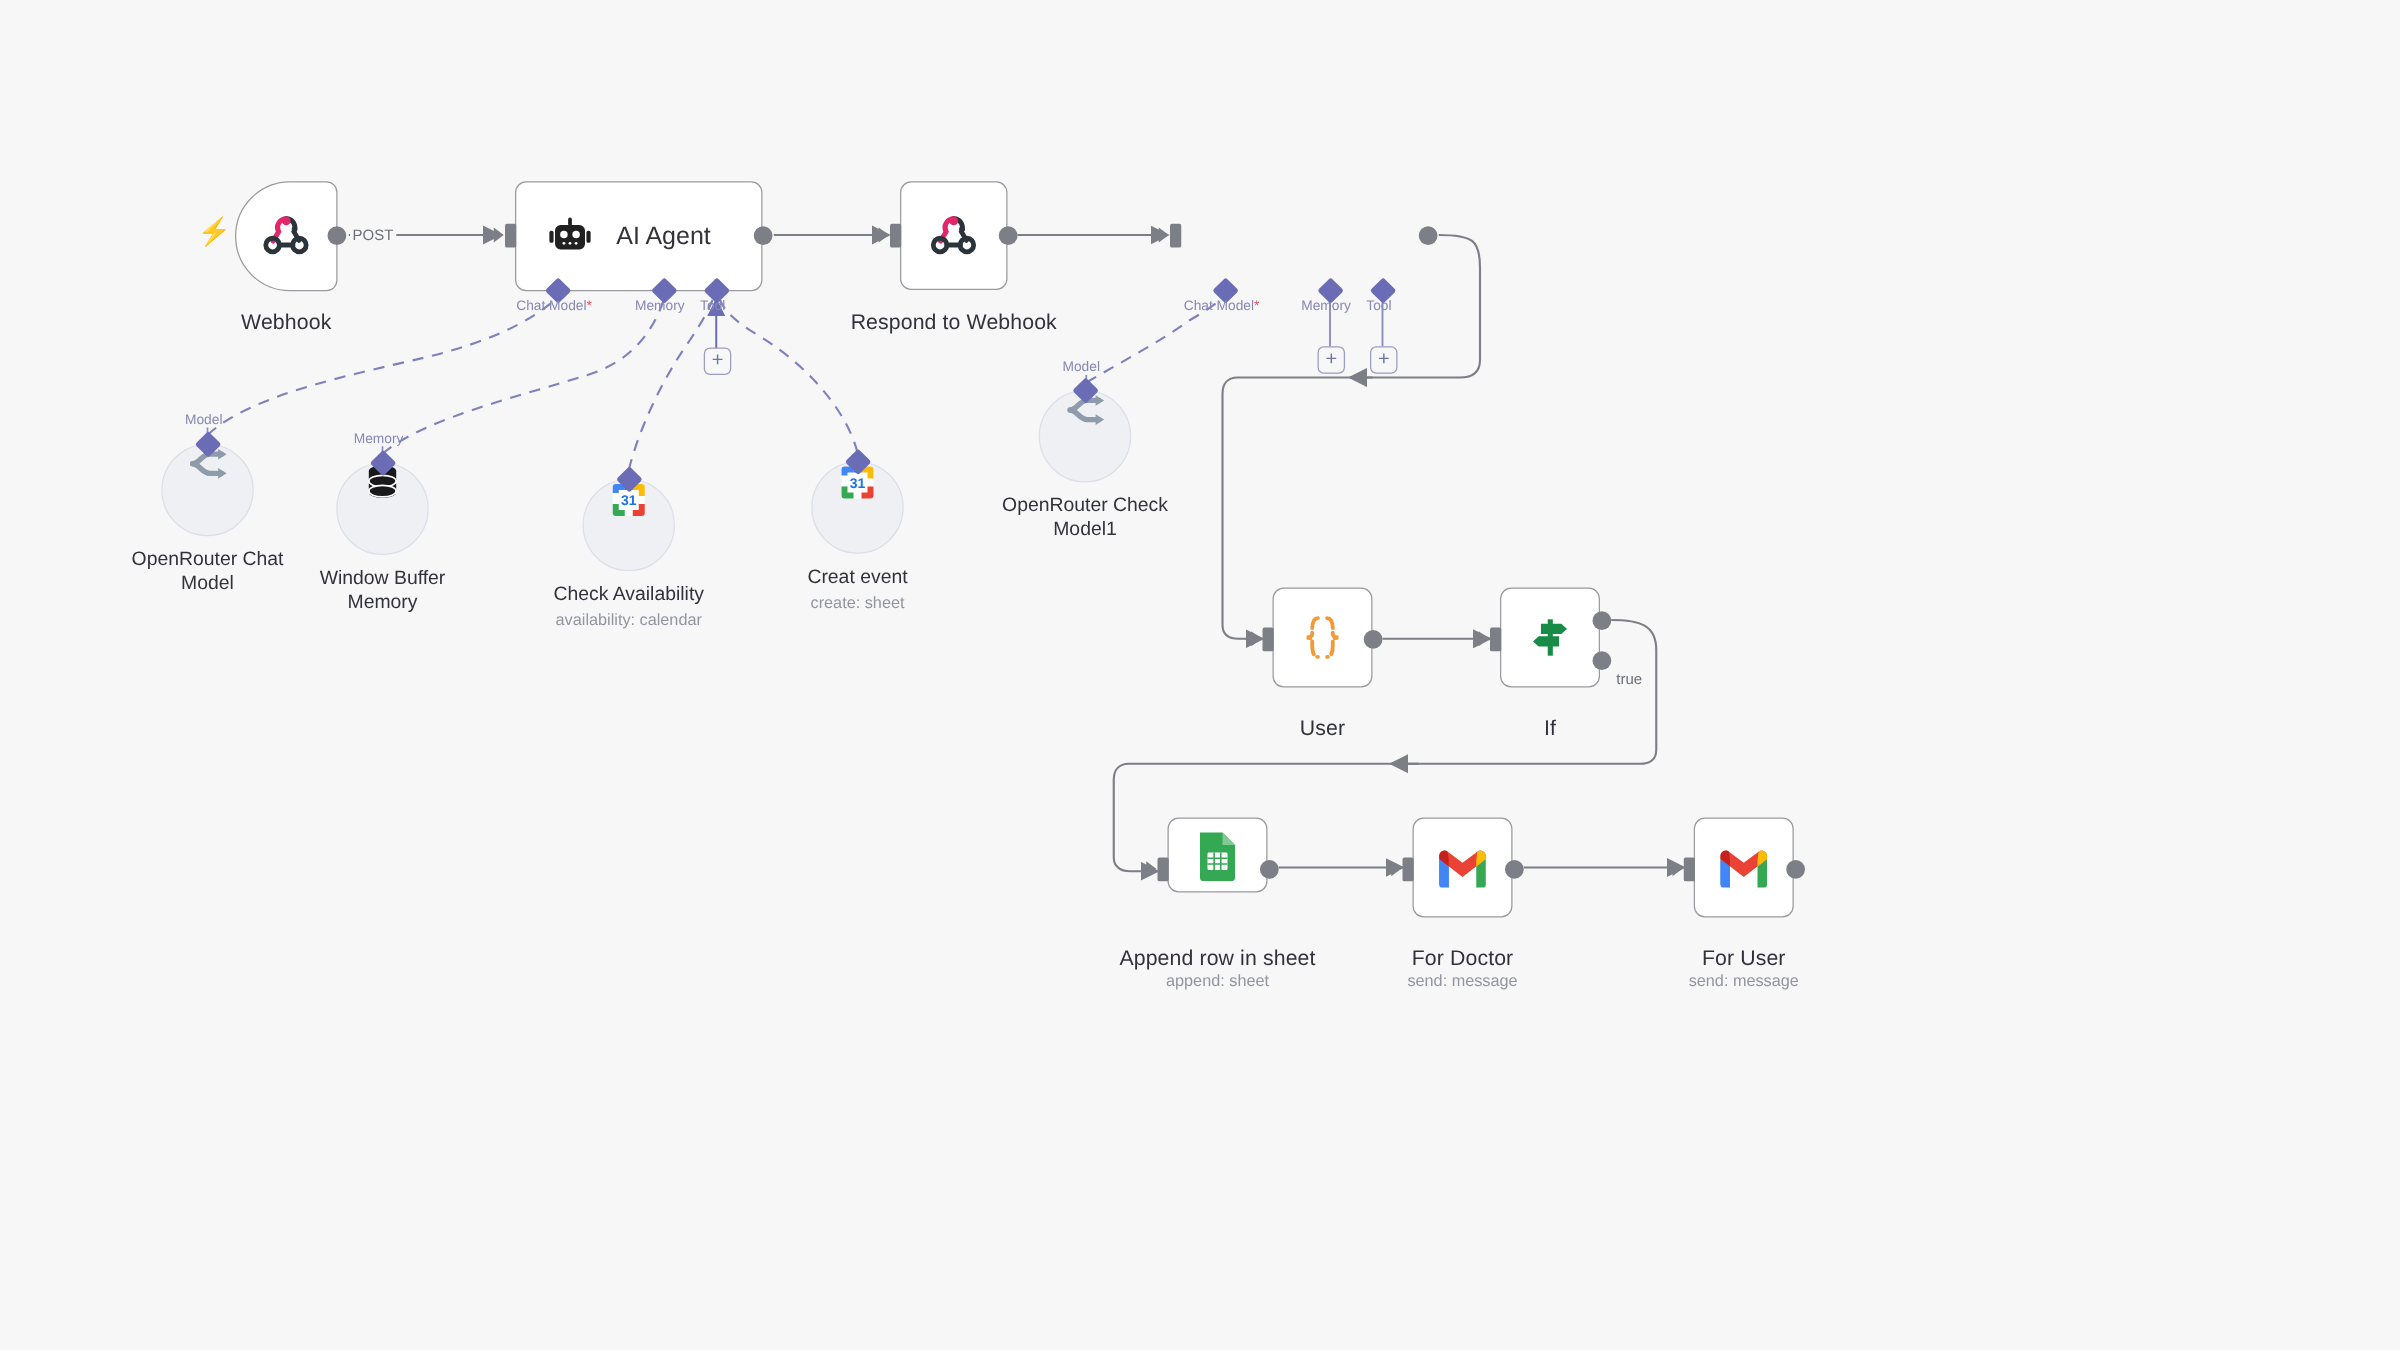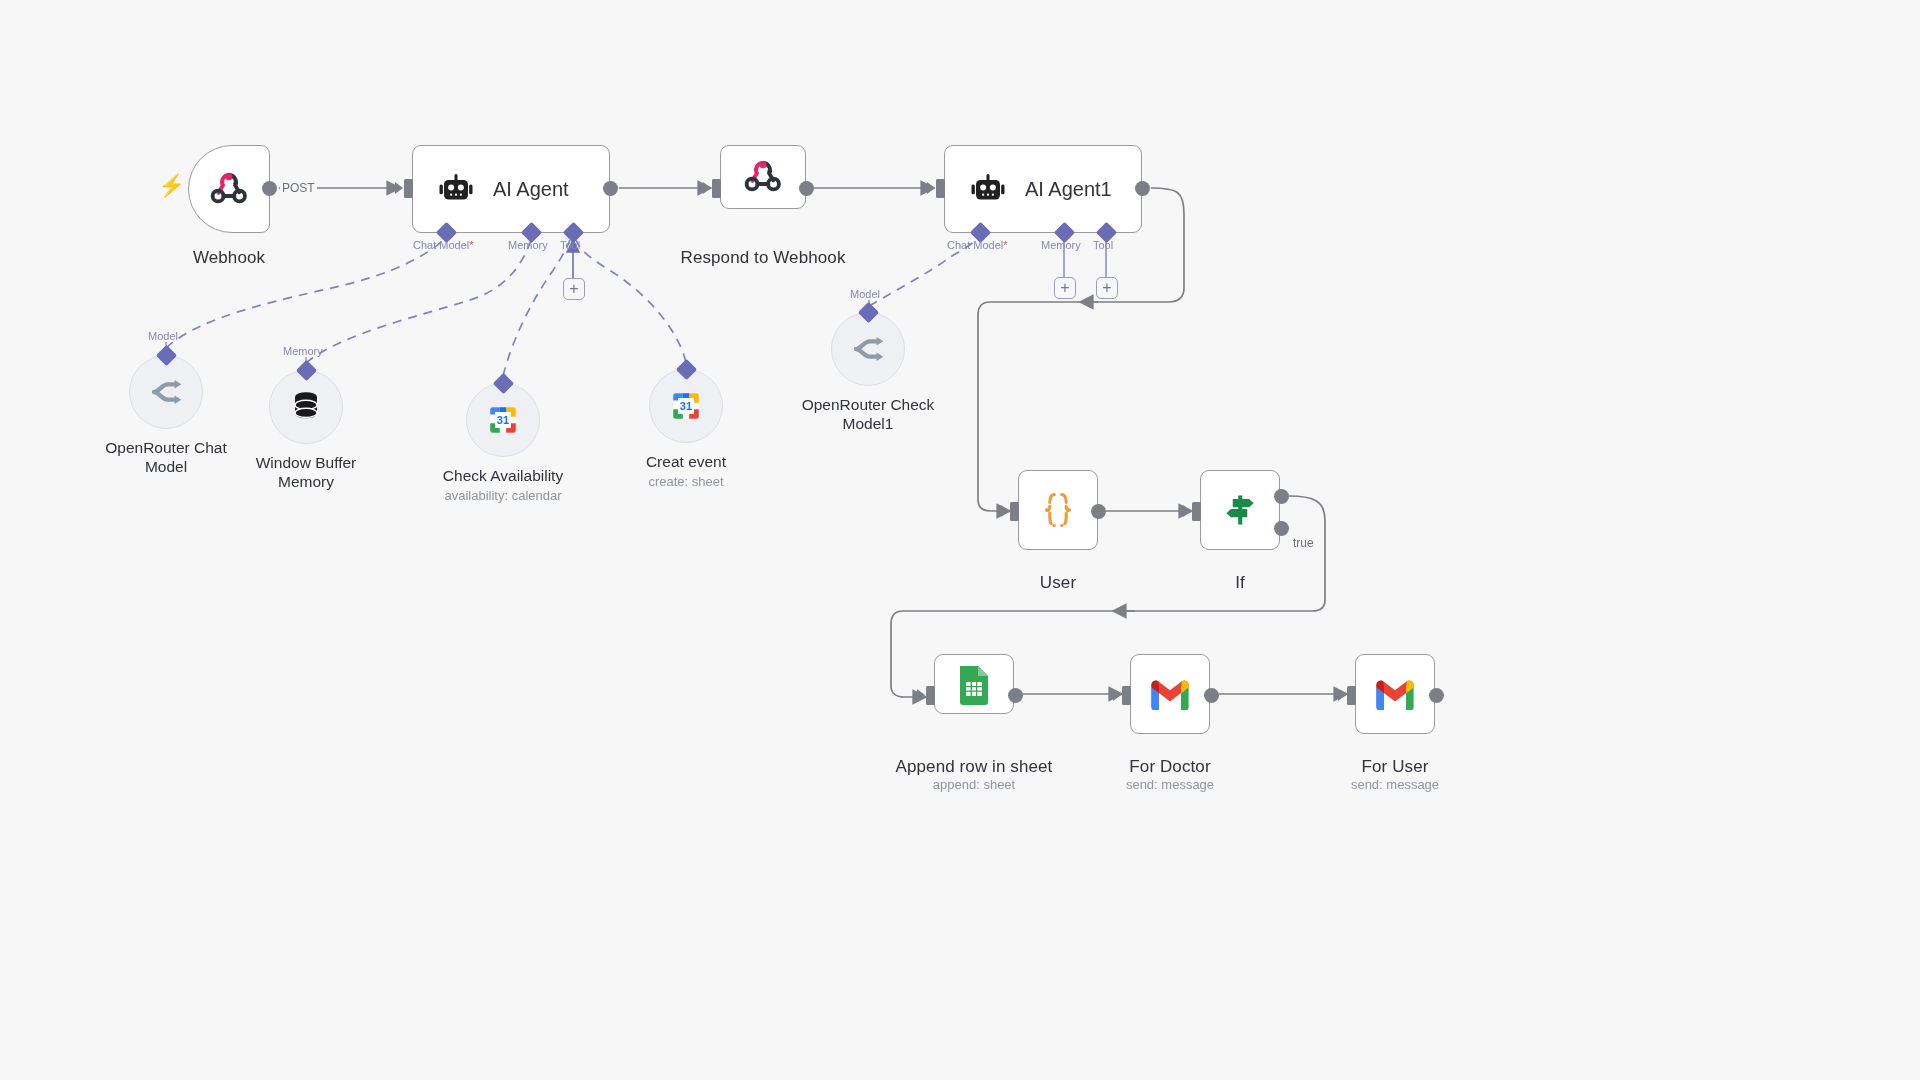--- a/index.html
+++ b/index.html
@@ -78,21 +78,21 @@
   
   .node-circle {
     position: absolute;
     width: 74px;
     height: 74px;
     border-radius: 50%;
     background: #eef0f4;
     border: 1.4px solid #dcdfe6;
     box-sizing: border-box;
     display: flex;
-    align-items: center;
+    align-items: flex-start;
     justify-content: center;
     z-index: 5;
   }
   .circ-title {
     position: absolute;
     top: 82px;
     left: 50%;
     transform: translateX(-50%);
     width: 160px;
     text-align: center;
@@ -283,53 +283,37 @@
   <div class="diamond" style="left:439px; top:225px;"></div>
   <div class="port-label" style="left:413px; top:239px;">
     <span>Chat Model</span><span class="req-star">*</span>
   </div>
   <div class="diamond" style="left:524px; top:225px;"></div>
   <div class="port-label" style="left:508px; top:239px;">Memory</div>
   <div class="diamond" style="left:566px; top:225px;"></div>
   <div class="port-label" style="left:560px; top:239px;">Tool</div>
   <div class="plus-btn" style="left:563px; top:278px;">+</div>
 
-  <div class="node-rect" style="left:720px; top:145px; width:86px; height:64px;">
+  <div class="node-rect" style="left:720px; top:145px; width:86px; height:87px;">
     <span>
       <svg class="icon-svg" width="42" height="42" viewBox="0 0 48 48">
         <path d="M24 8a8 8 0 0 0-7 11.8l-5 8.6" stroke="#e3266a" stroke-width="4.6" fill="none" stroke-linecap="round"></path>
         <circle cx="11.5" cy="32" r="6.2" fill="none" stroke="#2b343b" stroke-width="4.4"></circle>
         <path d="M24 8a8 8 0 0 1 7 11.8l4.6 8" stroke="#2b343b" stroke-width="4.4" fill="none" stroke-linecap="round"></path>
         <circle cx="36" cy="32" r="6.2" fill="none" stroke="#2b343b" stroke-width="4.4"></circle>
         <path d="M17.8 32 h12.4" stroke="#2b343b" stroke-width="4.4" stroke-linecap="round"></path>
         <circle cx="24" cy="10" r="4" fill="#e3266a"></circle>
         <circle cx="31.6" cy="17.4" r="2.6" fill="#2b343b"></circle>
       </svg>
     </span>
     <div class="node-title">Respond to Webhook</div>
   </div>
   <div class="port-in" style="left:712px; top:179px;"></div>
   <div class="port-out" style="left:799px; top:181px;"></div>
 
-  <div class="node-rect wide" style="left:944px; top:145px; width:198px; height:88px;">
-    <span>
-      <svg class="icon-svg" width="42" height="34" viewBox="0 0 56 44">
-        <rect x="6" y="16" width="4.5" height="13" rx="2" fill="#212121"></rect>
-        <rect x="45.5" y="16" width="4.5" height="13" rx="2" fill="#212121"></rect>
-        <rect x="12" y="10" width="32" height="26" rx="6" fill="#212121"></rect>
-        <rect x="26" y="2" width="4" height="9" rx="2" fill="#212121"></rect>
-        <circle cx="21.5" cy="20" r="4" fill="#ffffff"></circle>
-        <circle cx="34.5" cy="20" r="4" fill="#ffffff"></circle>
-        <rect x="20" y="28" width="3" height="3" rx="1.5" fill="#ffffff"></rect>
-        <rect x="26.5" y="28" width="3" height="3" rx="1.5" fill="#ffffff"></rect>
-        <rect x="33" y="28" width="3" height="3" rx="1.5" fill="#ffffff"></rect>
-      </svg>
-    </span>
-    <span class="agent-label">AI Agent1</span>
-  </div>
   <div class="port-in" style="left:936px; top:179px;"></div>
   <div class="port-out" style="left:1135px; top:181px;"></div>
 
   <div class="diamond" style="left:973px; top:225px;"></div>
   <div class="port-label" style="left:947px; top:239px;">
     <span>Chat Model</span><span class="req-star">*</span>
   </div>
   <div class="diamond" style="left:1057px; top:225px;"></div>
   <div class="port-label" style="left:1041px; top:239px;">Memory</div>
   <div class="diamond" style="left:1099px; top:225px;"></div>

